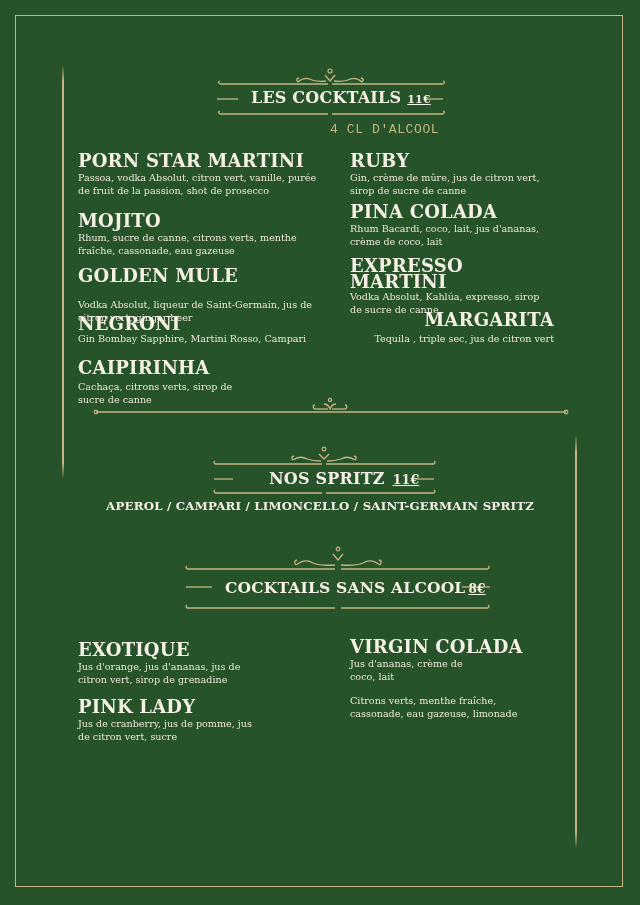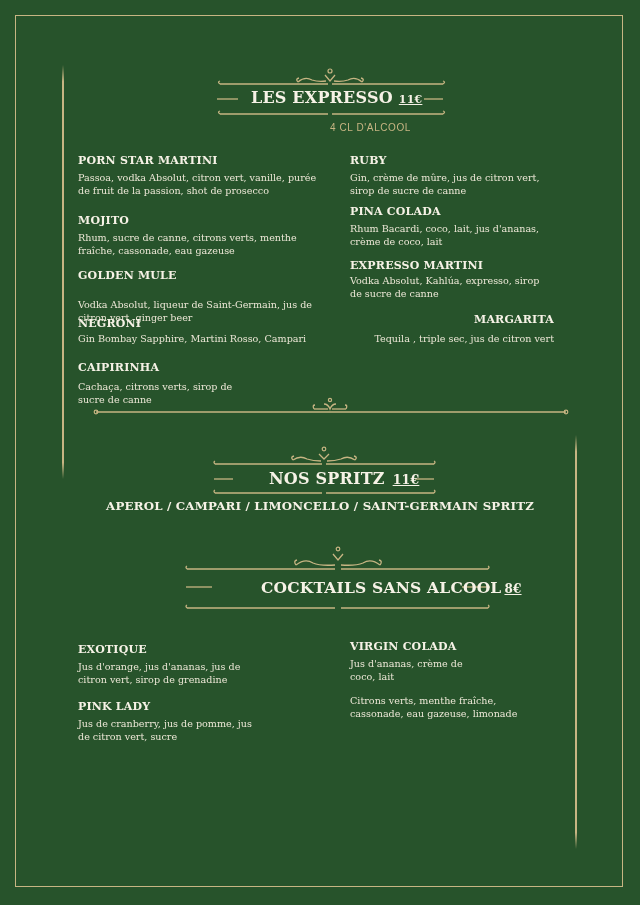--- a/index.html
+++ b/index.html
@@ -23,24 +23,24 @@
   .vline.right { left: 575px; top: 435px; height: 414px; }
   svg.orn { position: absolute; overflow: visible; }
   svg.orn path, svg.orn line { stroke: #c7b583; fill: none; stroke-width: 1.3; }
   svg.orn circle { stroke: #c7b583; fill: none; stroke-width: 1.2; }
 
   .section-title {
     position: absolute; font-weight: bold; white-space: nowrap;
     color: #f6f2e6; letter-spacing: 0.2px;
   }
   .section-title .price { font-size: 12px; margin-left: 6px; text-decoration: underline; }
-  .subtitle { position: absolute; font-family: Liberation Sans, sans-serif; font-size: 10px; color: #c7b583; letter-spacing: 0.6px; }
+  .subtitle { position: absolute; font-family: Liberation Mono, monospace; font-size: 13px; color: #c7b583; letter-spacing: 0.6px; }
 
   .item { position: absolute; width: 270px; }
-  .item .name { font-weight: bold; font-size: 11px; line-height: 16px; color: #f6f2e6; letter-spacing: 0.2px; }
+  .item .name { font-weight: bold; font-size: 18px; line-height: 16px; color: #f6f2e6; letter-spacing: 0.2px; }
   .item .desc { font-size: 9.6px; line-height: 13px; color: #ece7d6; margin-top: 2px; }
 
   .spritz-list { position: absolute; left: 0; width: 640px; text-align: center; top: 499px; font-weight: bold; font-size: 11.8px; color: #f6f2e6; letter-spacing: 0.2px; }
 </style>
 </head>
 <body>
 
 <div class="frame"></div>
 <div class="vline left"></div>
 <div class="vline right"></div>
@@ -61,21 +61,21 @@
 
   <line x1="217" y1="99" x2="238" y2="99"></line>
   <line x1="424" y1="99" x2="443" y2="99"></line>
 
   <path d="M220 114 q-3 -2 0 -3"></path>
     <line x1="220" y1="114" x2="328" y2="114"></line>
   <line x1="332" y1="114" x2="443" y2="114"></line>
     <path d="M443 114 q3 -2 0 -3"></path>
 </svg>
 <div class="section-title" style="left:251px;top:88px;font-size:16px;">
-  <span>LES EXPRESSO</span><span class="price" style="font-size:11px;">11€</span>
+  <span>LES COCKTAILS</span><span class="price" style="font-size:11px;">11€</span>
 </div>
 <div class="subtitle" style="left:330px;top:122px;">4 CL D'ALCOOL</div>
 
 <div class="item" style="left:78px;top:153px;">
   <div class="name">PORN STAR MARTINI</div>
   <div class="desc" style="width:240px;">Passoa, vodka Absolut, citron vert, vanille, purée de fruit de la passion, shot de prosecco</div>
 </div>
 <div class="item" style="left:78px;top:213px;">
   <div class="name">MOJITO</div>
   <div class="desc" style="width:220px;">Rhum, sucre de canne, citrons verts, menthe fraîche, cassonade, eau gazeuse</div>
@@ -156,21 +156,21 @@
     <line x1="187" y1="24" x2="335" y2="24"></line>
   <line x1="341" y1="24" x2="488" y2="24"></line>
     <path d="M488 24 q2 -2 0 -3"></path>
   <line x1="186" y1="42" x2="212" y2="42"></line>
   <line x1="462" y1="42" x2="490" y2="42"></line>
   <path d="M187 63 q-2 -2 0 -3"></path>
     <line x1="187" y1="63" x2="335" y2="63"></line>
   <line x1="341" y1="63" x2="488" y2="63"></line>
     <path d="M488 63 q2 -2 0 -3"></path>
 </svg>
-<div class="section-title" style="left:225px;top:578px;font-size:15.5px;margin-left:36px;">
+<div class="section-title" style="left:225px;top:578px;font-size:15.5px;">
   <span>COCKTAILS SANS ALCOOL</span><span class="price" style="font-size:12px;margin-left:3px;">8€</span>
 </div>
 
 <div class="item" style="left:78px;top:642px;">
   <div class="name">EXOTIQUE</div>
   <div class="desc" style="width:190px;">Jus d'orange, jus d'ananas, jus de citron vert, sirop de grenadine</div>
 </div>
 <div class="item" style="left:78px;top:699px;">
   <div class="name">PINK LADY</div>
   <div class="desc" style="width:185px;">Jus de cranberry, jus de pomme, jus de citron vert, sucre</div>

